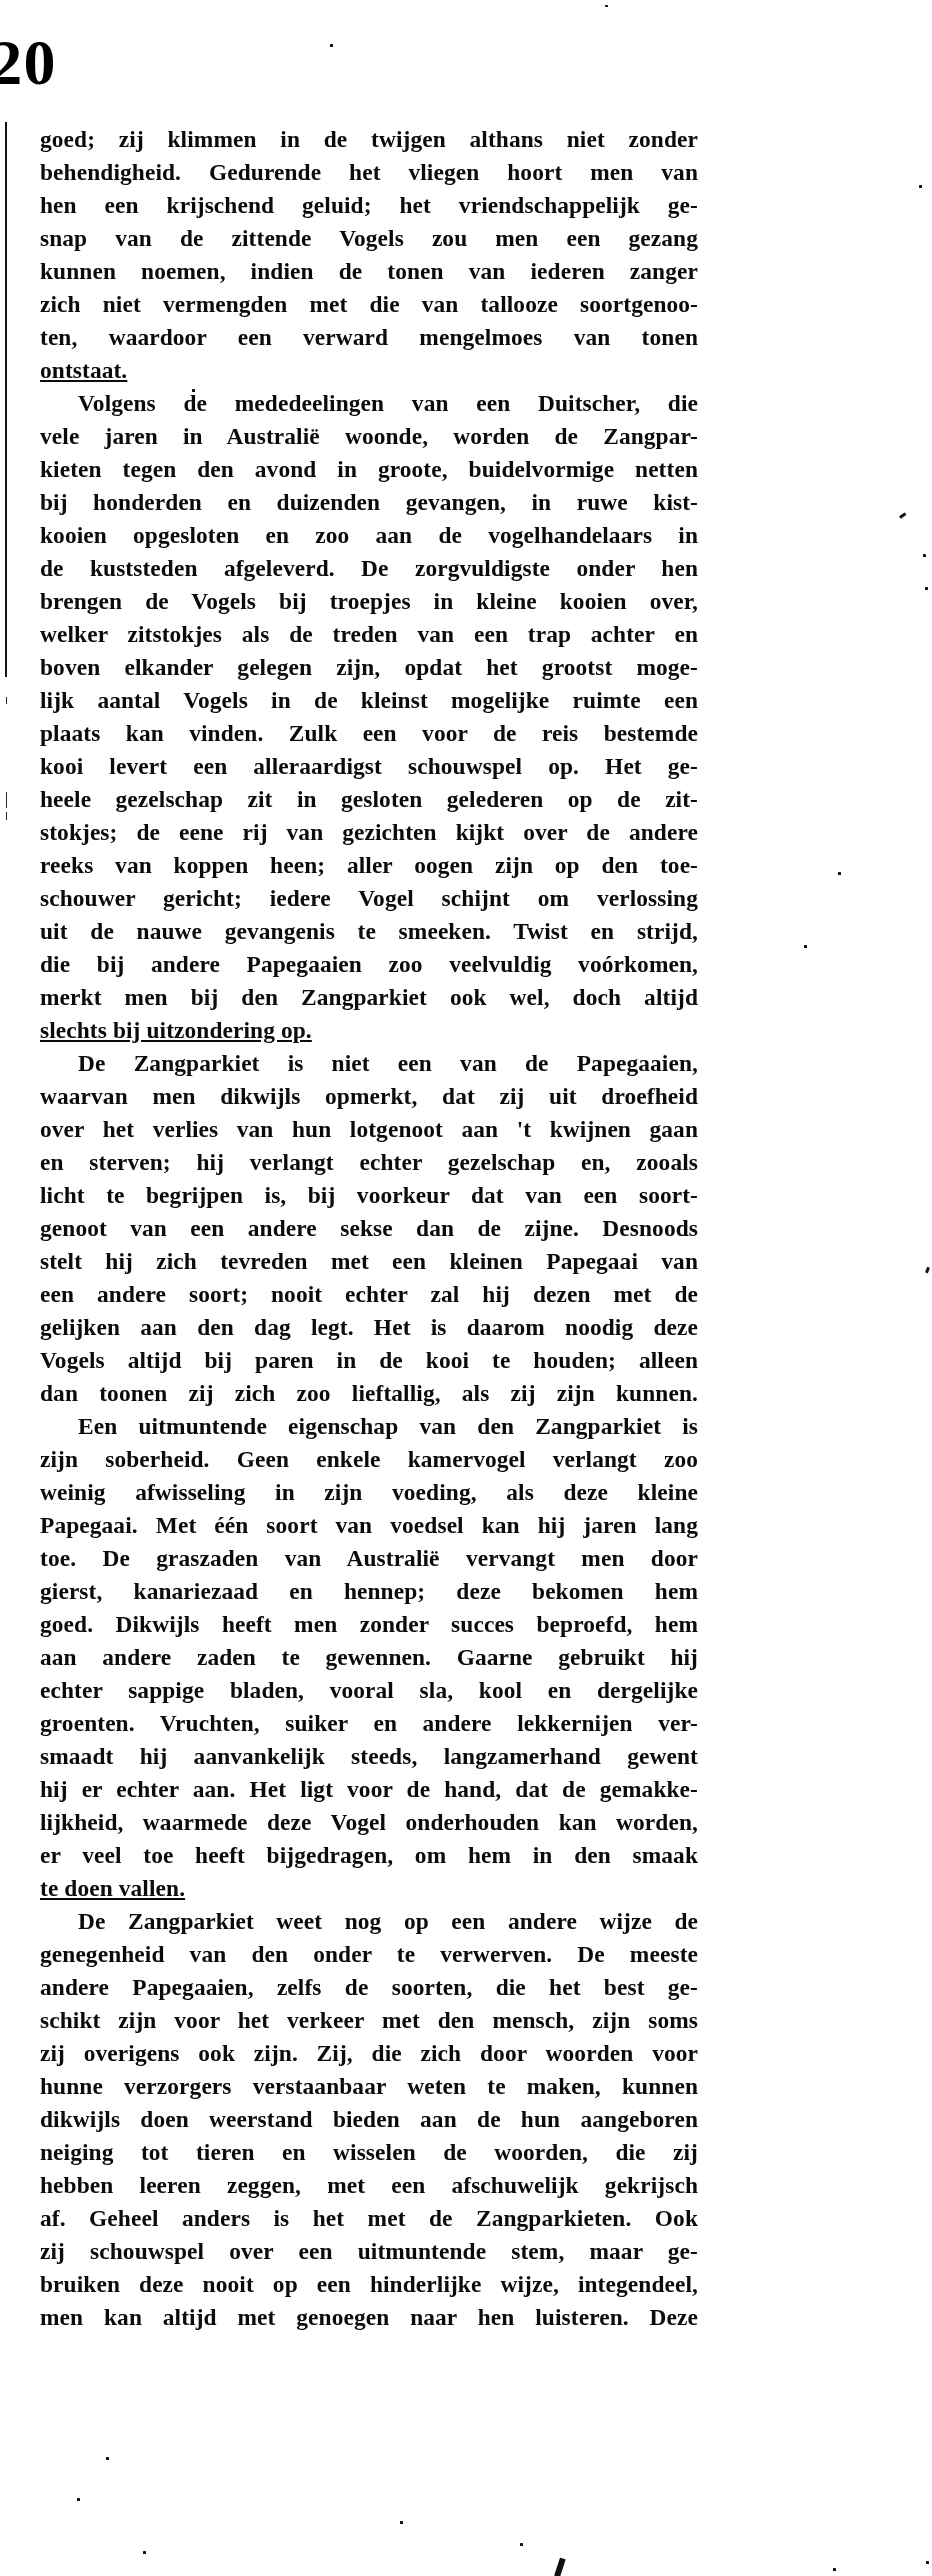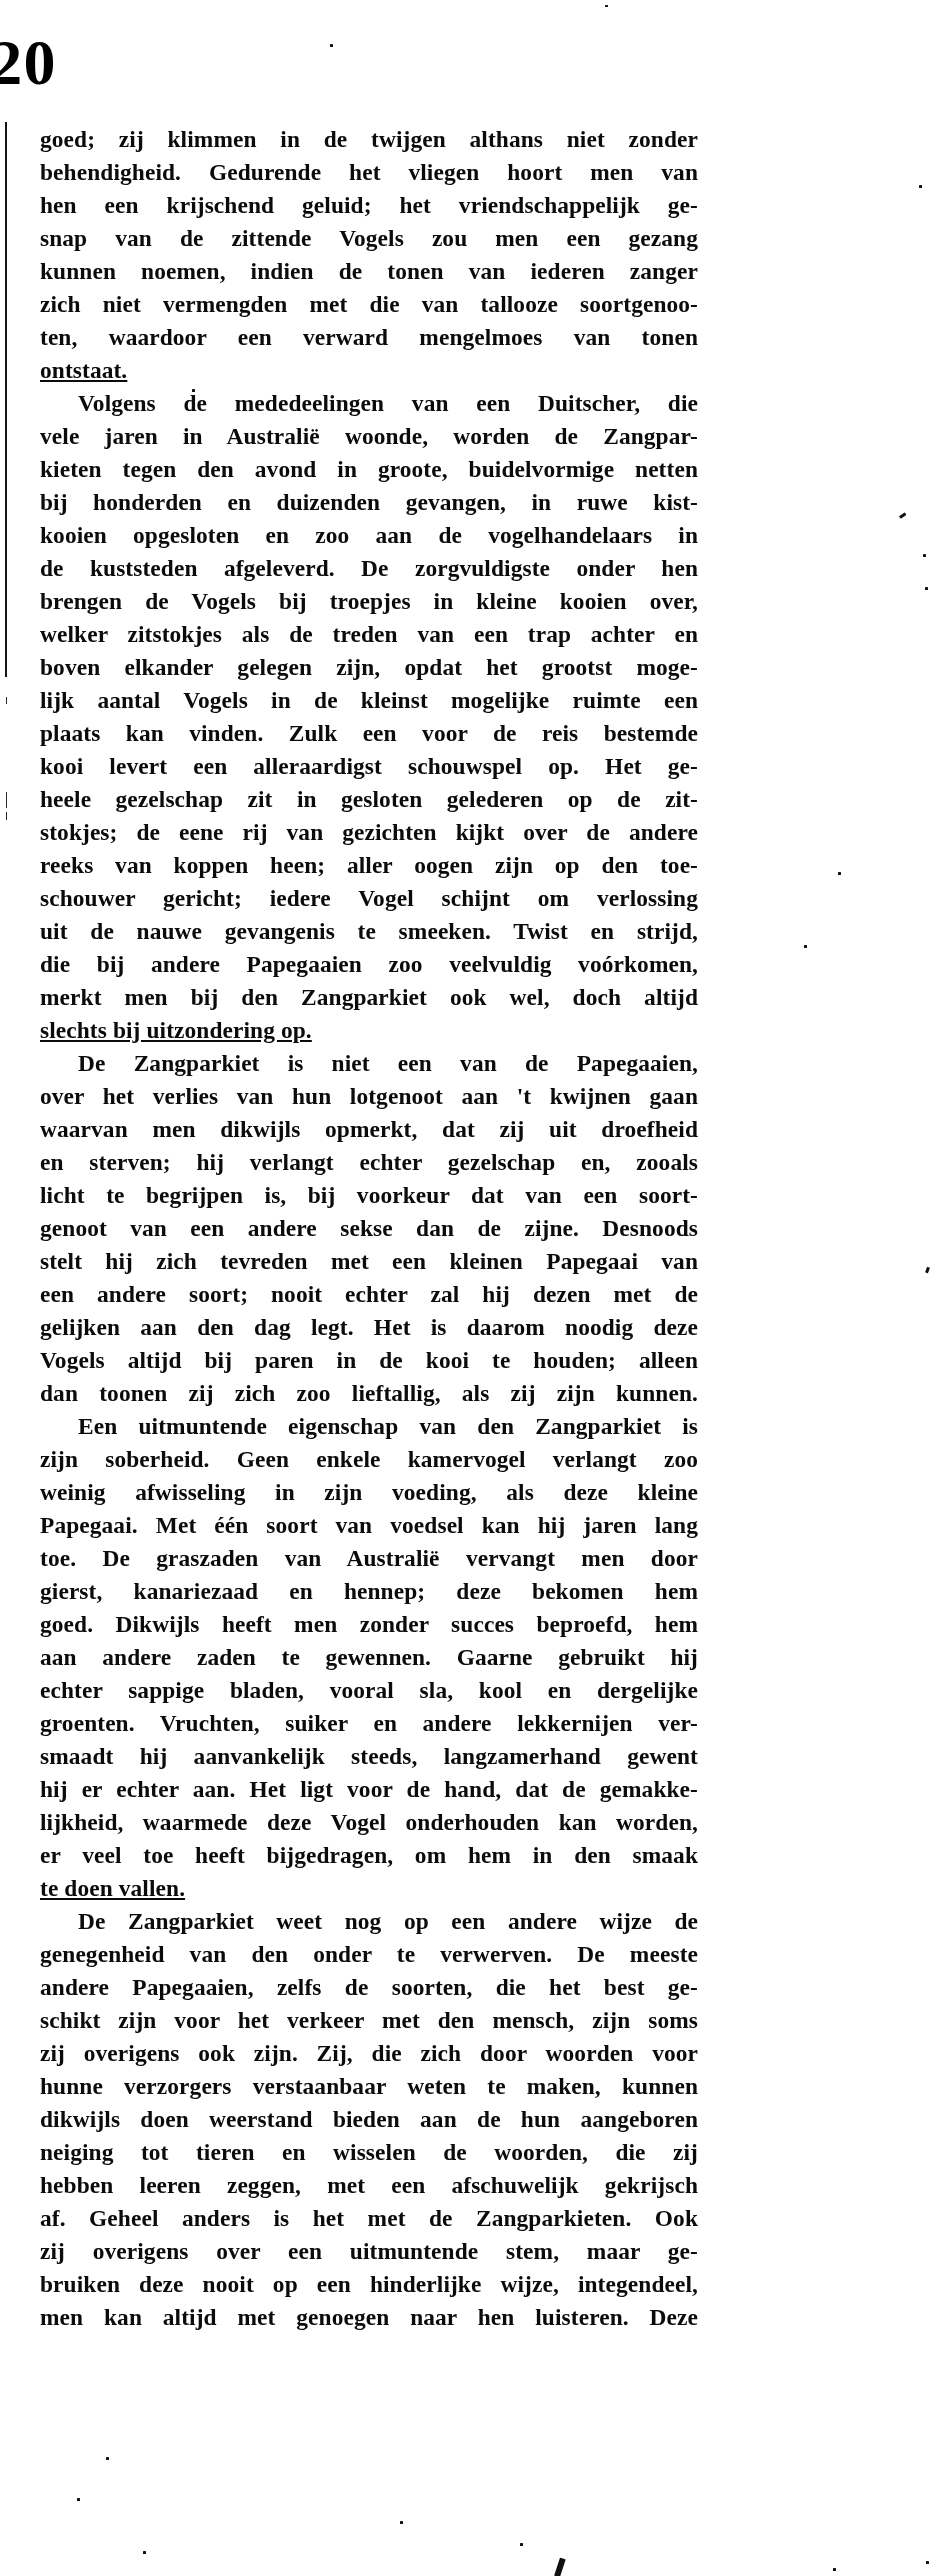--- a/index.html
+++ b/index.html
@@ -92,22 +92,22 @@
     <div class="line">kooi levert een alleraardigst schouwspel op. Het ge-</div>
     <div class="line">heele gezelschap zit in gesloten gelederen op de zit-</div>
     <div class="line">stokjes; de eene rij van gezichten kijkt over de andere</div>
     <div class="line">reeks van koppen heen; aller oogen zijn op den toe-</div>
     <div class="line">schouwer gericht; iedere Vogel schijnt om verlossing</div>
     <div class="line">uit de nauwe gevangenis te smeeken. Twist en strijd,</div>
     <div class="line">die bij andere Papegaaien zoo veelvuldig voórkomen,</div>
     <div class="line">merkt men bij den Zangparkiet ook wel, doch altijd</div>
     <div class="line end">slechts bij uitzondering op.</div>
     <div class="line indent">De Zangparkiet is niet een van de Papegaaien,</div>
+    <div class="line">waarvan men dikwijls opmerkt, dat zij uit droefheid</div>
     <div class="line">over het verlies van hun lotgenoot aan 't kwijnen gaan</div>
-    <div class="line">waarvan men dikwijls opmerkt, dat zij uit droefheid</div>
     <div class="line">en sterven; hij verlangt echter gezelschap en, zooals</div>
     <div class="line">licht te begrijpen is, bij voorkeur dat van een soort-</div>
     <div class="line">genoot van een andere sekse dan de zijne. Desnoods</div>
     <div class="line">stelt hij zich tevreden met een kleinen Papegaai van</div>
     <div class="line">een andere soort; nooit echter zal hij dezen met de</div>
     <div class="line">gelijken aan den dag legt. Het is daarom noodig deze</div>
     <div class="line">Vogels altijd bij paren in de kooi te houden; alleen</div>
     <div class="line">dan toonen zij zich zoo lieftallig, als zij zijn kunnen.</div>
     <div class="line indent">Een uitmuntende eigenschap van den Zangparkiet is</div>
     <div class="line">zijn soberheid. Geen enkele kamervogel verlangt zoo</div>
@@ -127,21 +127,21 @@
     <div class="line indent">De Zangparkiet weet nog op een andere wijze de</div>
     <div class="line">genegenheid van den onder te verwerven. De meeste</div>
     <div class="line">andere Papegaaien, zelfs de soorten, die het best ge-</div>
     <div class="line">schikt zijn voor het verkeer met den mensch, zijn soms</div>
     <div class="line">zij overigens ook zijn. Zij, die zich door woorden voor</div>
     <div class="line">hunne verzorgers verstaanbaar weten te maken, kunnen</div>
     <div class="line">dikwijls doen weerstand bieden aan de hun aangeboren</div>
     <div class="line">neiging tot tieren en wisselen de woorden, die zij</div>
     <div class="line">hebben leeren zeggen, met een afschuwelijk gekrijsch</div>
     <div class="line">af. Geheel anders is het met de Zangparkieten. Ook</div>
-    <div class="line">zij overigens over een uitmuntende stem, maar ge-</div>
+    <div class="line">zij schouwspel over een uitmuntende stem, maar ge-</div>
     <div class="line">bruiken deze nooit op een hinderlijke wijze, integendeel,</div>
     <div class="line">men kan altijd met genoegen naar hen luisteren. Deze</div>
   </div>
 
 <div id="speck-layer">
     <div class="speck" style="left: 557px; top: 2558px; width: 5.5px; height: 18.5px; transform: rotate(18deg);"></div>
     <div class="speck" style="left: 899px; top: 514px; width: 7.4px; height: 2.5px; transform: rotate(-35deg);"></div>
     <div class="speck" style="left: 923px; top: 554px; width: 3.1px; height: 3.1px;"></div>
     <div class="speck" style="left: 925px; top: 587px; width: 2.5px; height: 2.5px;"></div>
     <div class="speck" style="left: 192px; top: 389px; width: 3.1px; height: 3.1px;"></div>

